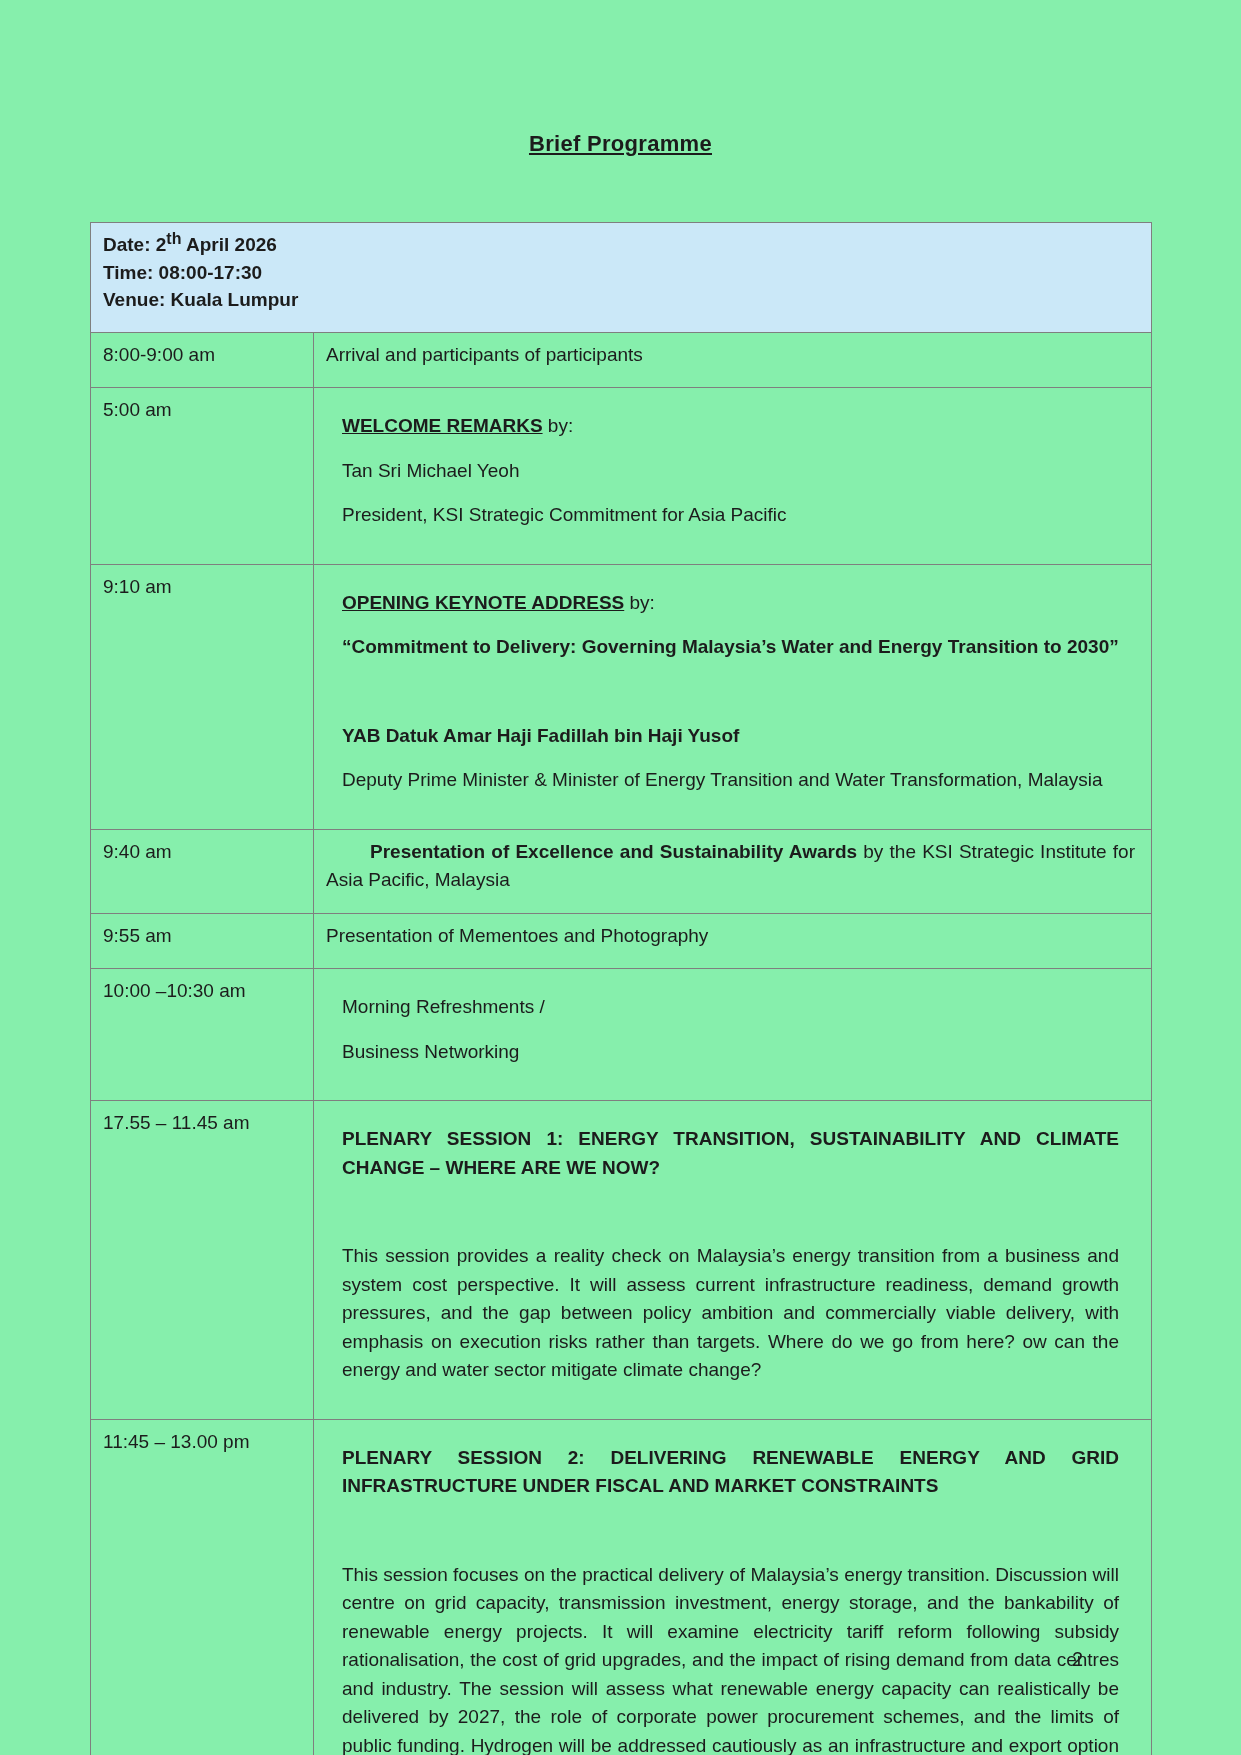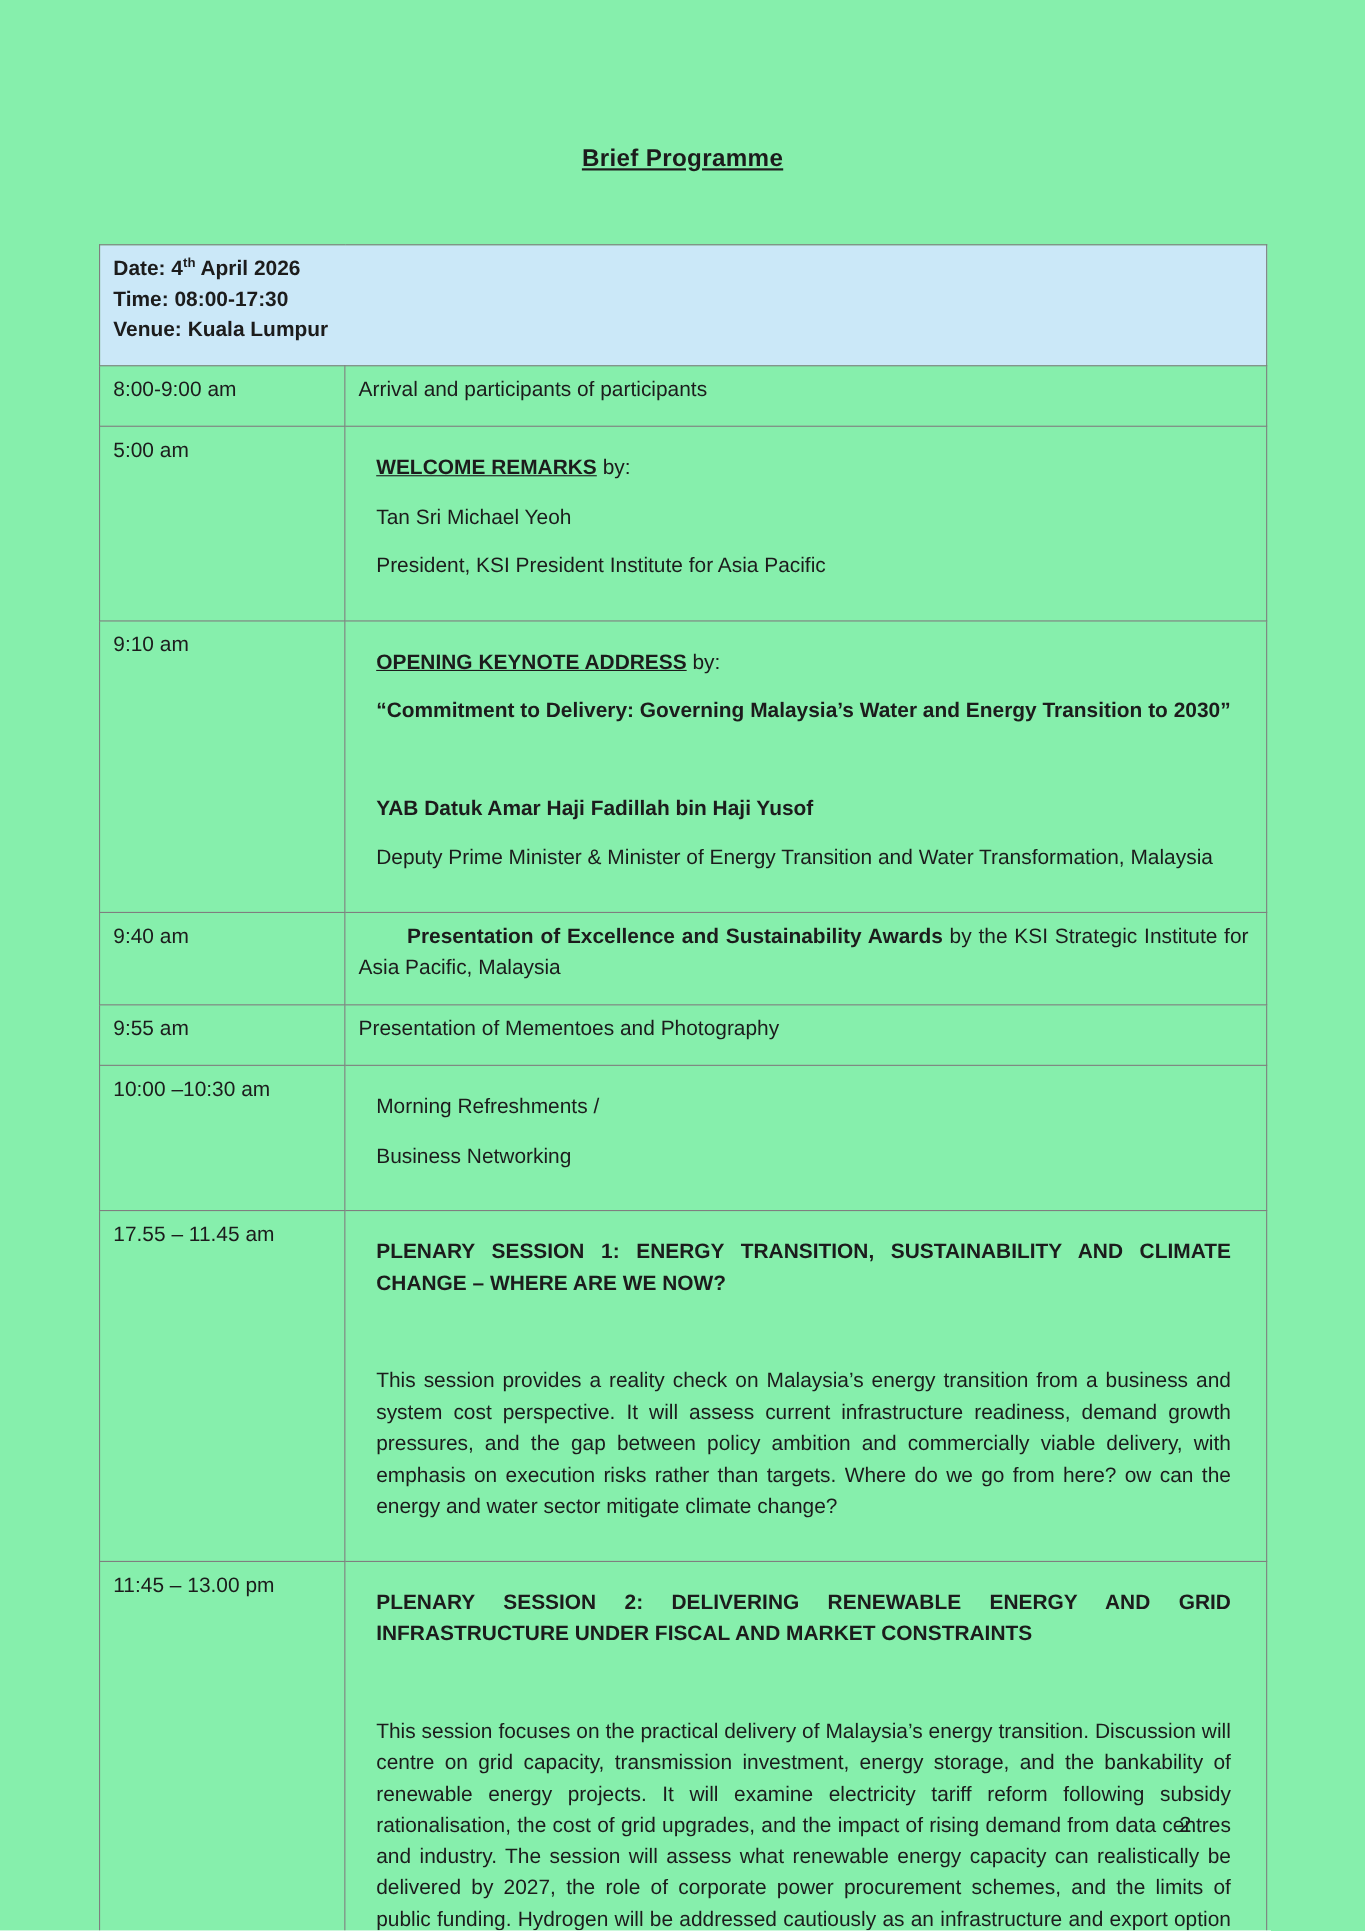--- a/index.html
+++ b/index.html
@@ -44,21 +44,21 @@
     padding:8px 16px 18px 12px;
     font-size:19px;
     line-height:1.5;
   }
   td.info-cell{
     background:var(--header-fill);
     font-weight:700;
     padding:5px 12px 8px 12px;
   }
   .info-line{line-height:1.45;}
-  .info-line sup{font-size:12px;line-height:0;}
+  .info-line sup{font-size:16px;line-height:0;}
   tr.row-ceremony td{border-bottom:4.5px solid var(--accent);}
   .head-bu{font-weight:700;text-decoration:underline;}
   .bold{font-weight:700;margin-left:44px;}
   .just{text-align:justify;}
   .line{margin:16px;}
   .spacer{height:28px;}
   .page-number{
     position:absolute;
     top:1648px;
     left:1072px;
@@ -74,39 +74,39 @@
 
   <table class="programme">
     <colgroup>
       <col style="width:223px">
       <col style="width:838px">
     </colgroup>
     <tbody>
 
       <tr>
         <td class="info-cell" colspan="2">
-          <div class="info-line"><span>Date: 4</span><sup>th</sup><span> April 2026</span></div>
+          <div class="info-line"><span>Date: 2</span><sup>th</sup><span> April 2026</span></div>
           <div class="info-line">Time: 08:00-17:30</div>
           <div class="info-line">Venue: Kuala Lumpur</div>
         </td>
       </tr>
 
 
       <tr>
         <td>8:00-9:00 am</td>
         <td>Arrival and participants of participants</td>
       </tr>
 
 
       <tr>
         <td>5:00 am</td>
         <td>
           <p class="line"><span class="head-bu">WELCOME REMARKS</span><span> by:</span></p>
           <p class="line">Tan Sri Michael Yeoh</p>
-          <p class="line">President, KSI President Institute for Asia Pacific</p>
+          <p class="line">President, KSI Strategic Commitment for Asia Pacific</p>
         </td>
       </tr>
 
       <tr>
         <td>9:10 am</td>
         <td>
           <p class="line"><span class="head-bu">OPENING KEYNOTE ADDRESS</span><span> by:</span></p>
           <p class="line bold just">“Commitment to Delivery: Governing Malaysia’s Water and Energy Transition to 2030”</p>
           <div class="spacer"></div>
           <p class="line bold">YAB Datuk Amar Haji Fadillah bin Haji Yusof</p>

